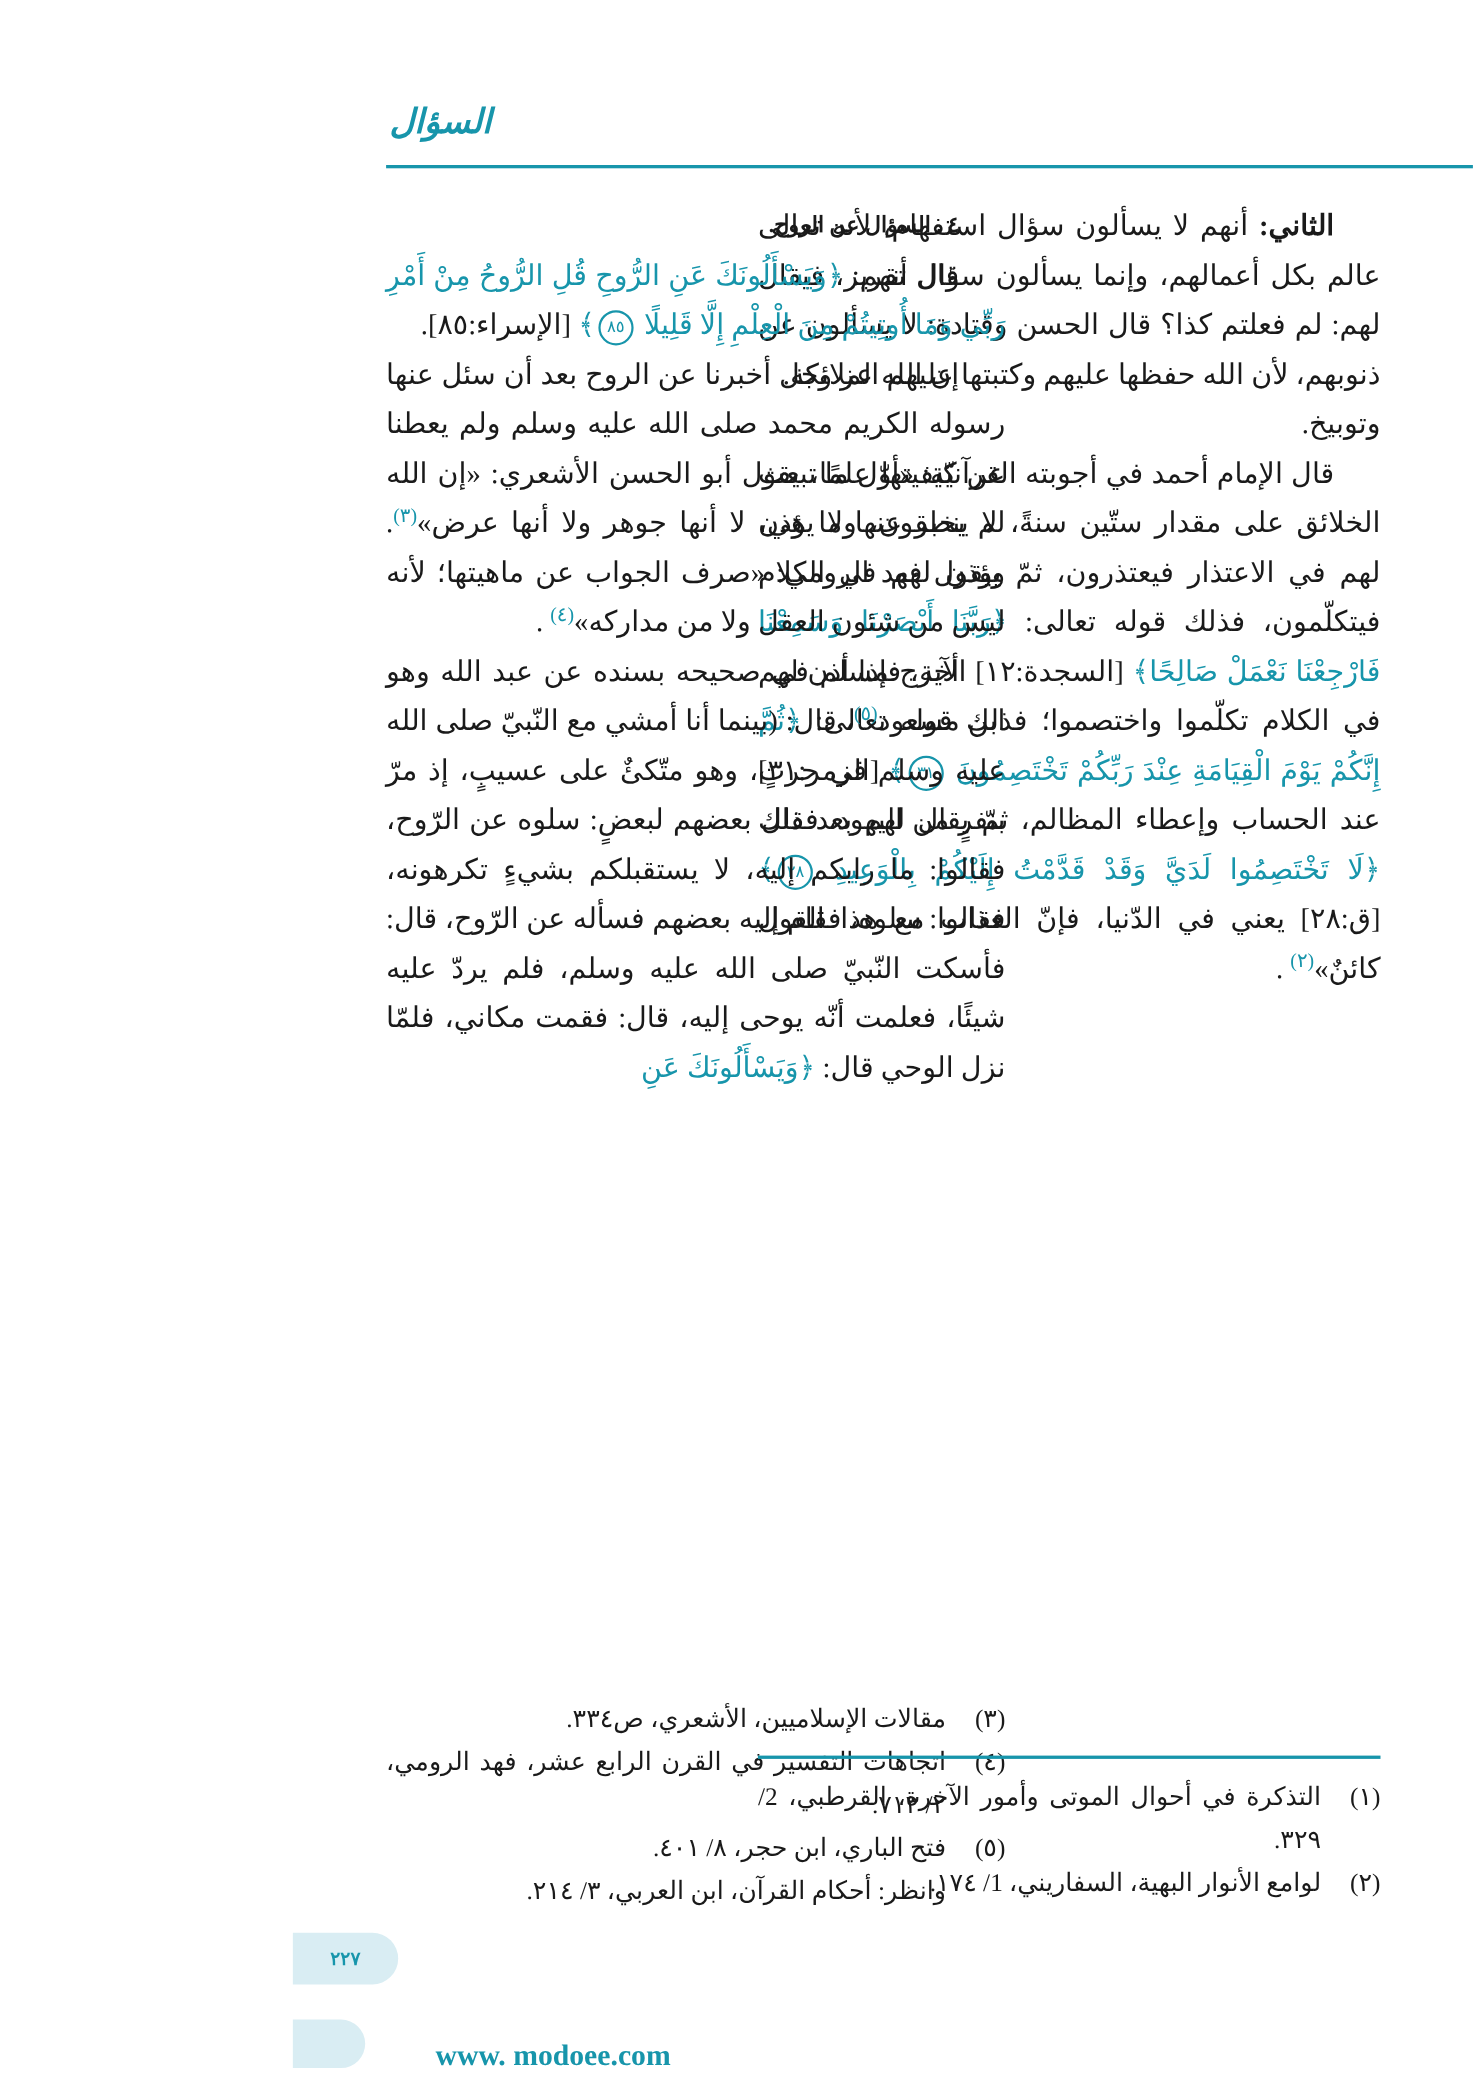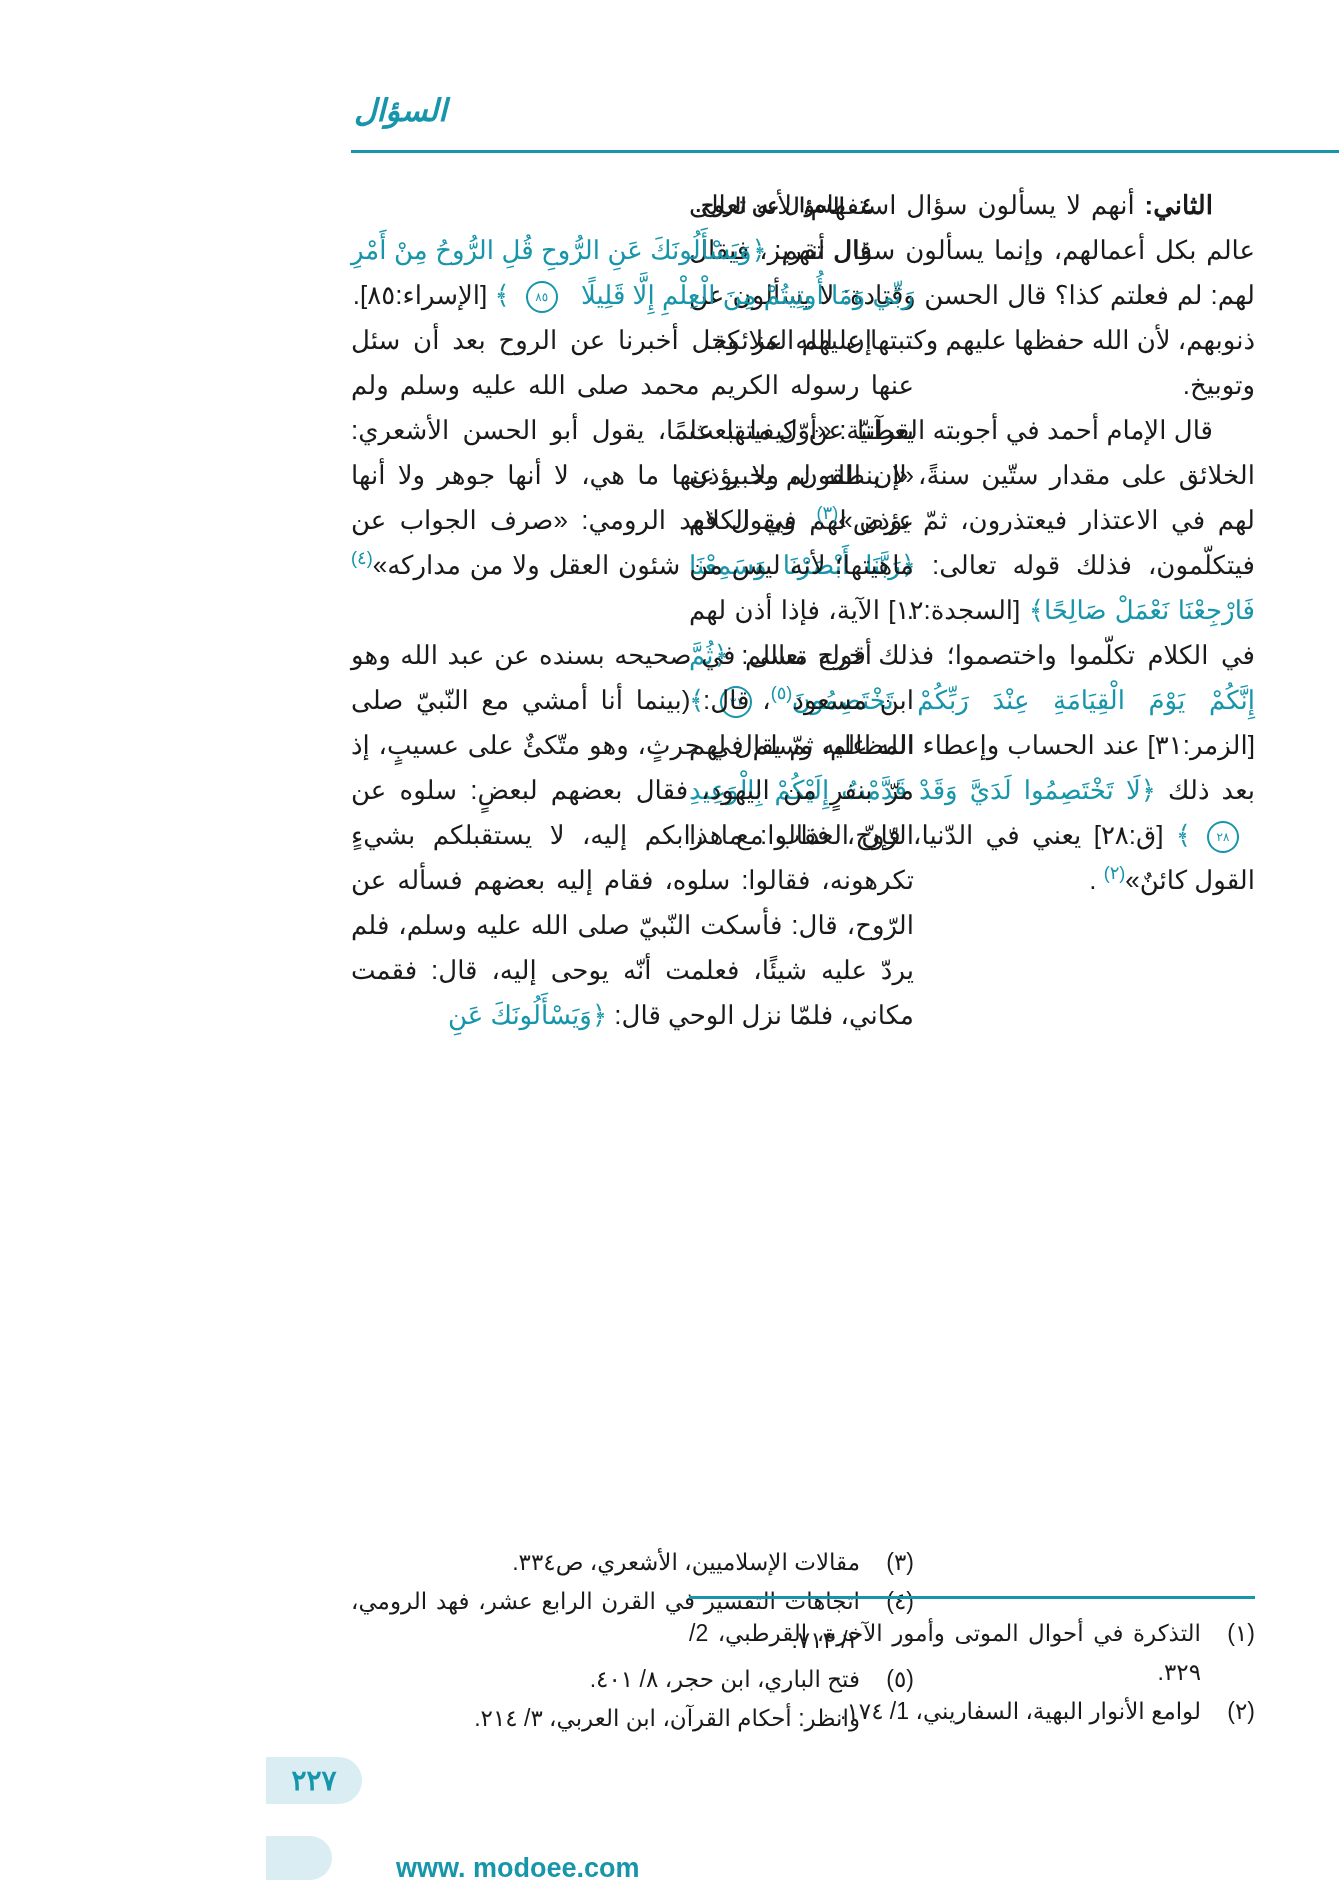--- a/index.html
+++ b/index.html
@@ -6,21 +6,21 @@
     --accent:#1795ab;
     --accent-light:#d9edf3;
     --ink:#1a1a1a;
   }
   *{box-sizing:border-box;}
   html,body{margin:0;padding:0;background:#ffffff;}
   .page{
     position:relative;
     width:1073px;height:1890px;
     background:#ffffff;
-    font-family:Liberation Sans, sans-serif;
+    font-family:Liberation Serif, serif;
     direction:rtl;
     color:var(--ink);
     overflow:hidden;
   }
   
   .header-title{
     position:absolute;left:88px;top:92px;
     color:var(--accent);
     font-size:31px;font-weight:bold;font-style:italic;
     letter-spacing:1px;
@@ -45,22 +45,22 @@
   .seg-bold{color:var(--ink);font-weight:bold;}
   .seg-quran{color:var(--accent);}
   .seg-ref{
     color:var(--accent);
     font-size:18px;vertical-align:super;line-height:0;
   }
   .seg-ayah{
     display:inline-flex;align-items:center;justify-content:center;
     width:32px;height:32px;
     border:2px solid var(--accent);border-radius:50%;
-    color:var(--accent);font-size:12px;line-height:1;
-    vertical-align:middle;margin:0 16px;
+    color:var(--accent);font-size:15px;line-height:1;
+    vertical-align:middle;margin:0 3px;
     text-indent:0;
   }
   
   .footnotes{
     position:absolute;
     font-size:23px;line-height:39px;
     text-align:justify;
   }
   .footnotes-left{left:85px;top:1543px;width:563px;}
   .fn-sep{
@@ -73,21 +73,21 @@
   .fn-text{flex:1;}
   
   .page-pill{
     position:absolute;left:0;top:1757px;
     width:96px;height:47px;
     background:var(--accent-light);
     border-radius:0 24px 24px 0;
     display:flex;align-items:center;justify-content:center;
   }
   .page-pill span{
-    color:var(--accent);font-size:28px;font-weight:bold;
+    color:var(--accent);font-size:17px;font-weight:bold;
   }
   .site{
     position:absolute;left:130px;top:1853px;
     color:var(--accent);font-size:27px;font-weight:bold;
     direction:ltr;
   }
   .bottom-bar{
     position:absolute;left:0;top:1836px;
     width:66px;height:44px;
     background:var(--accent-light);

